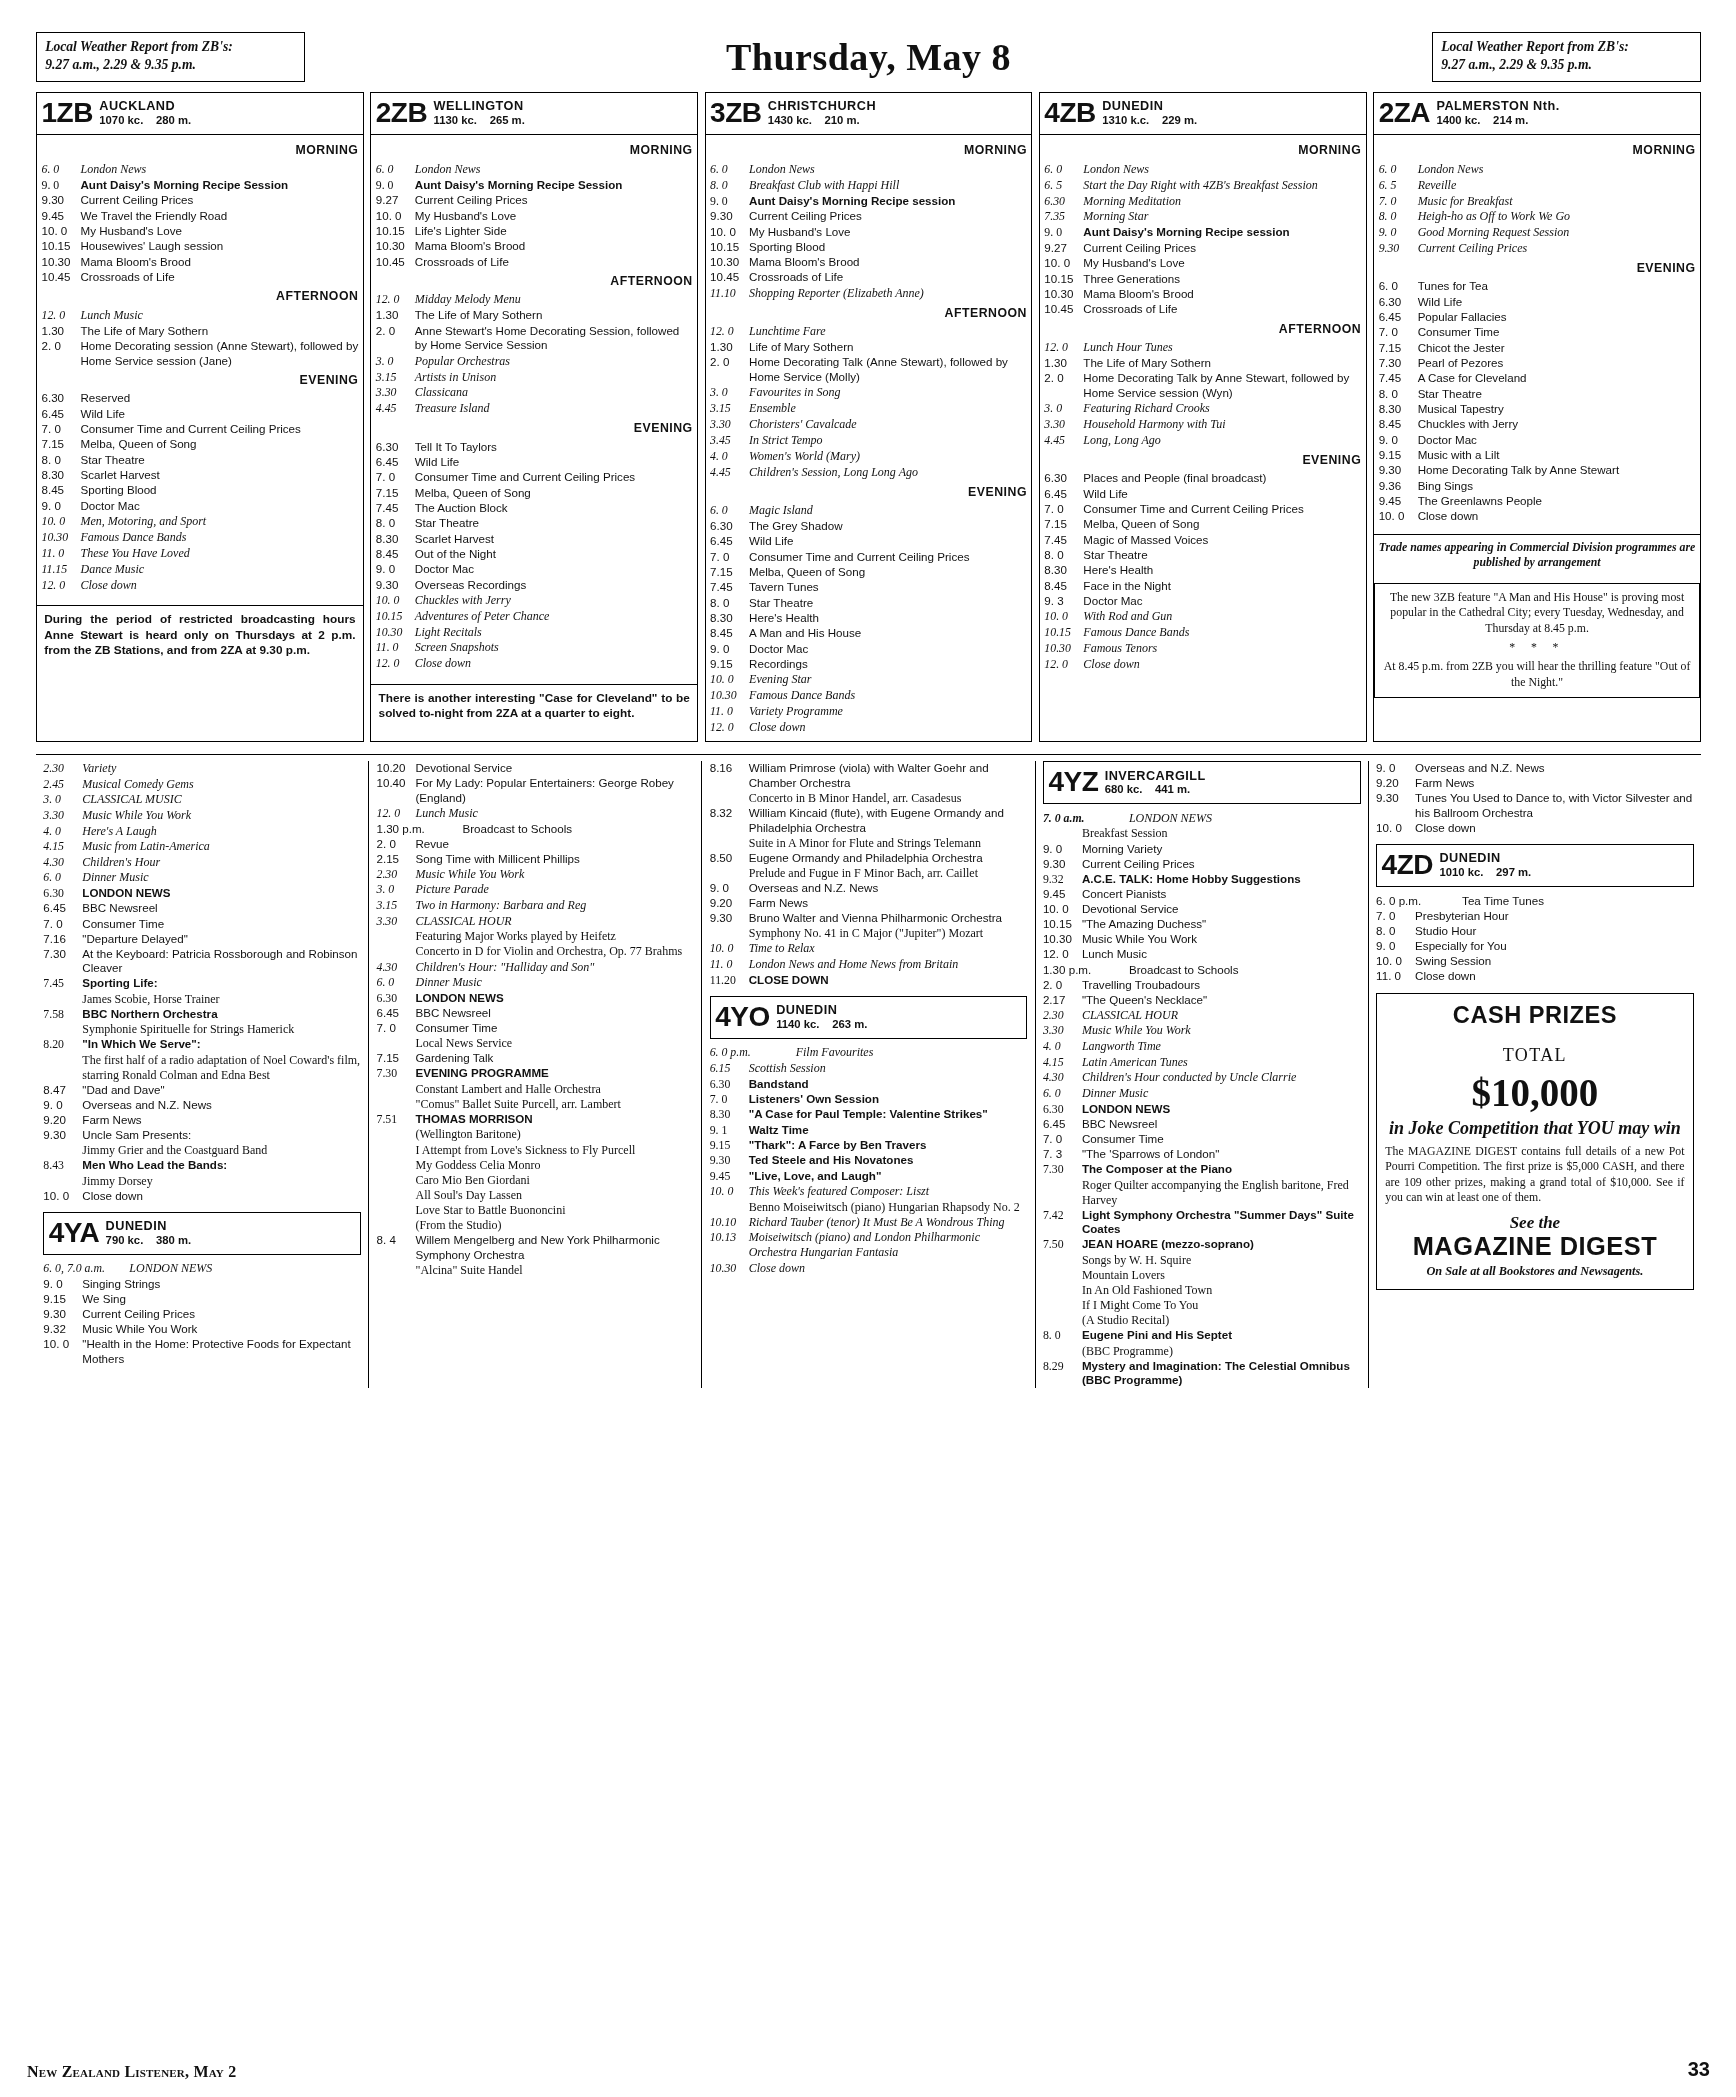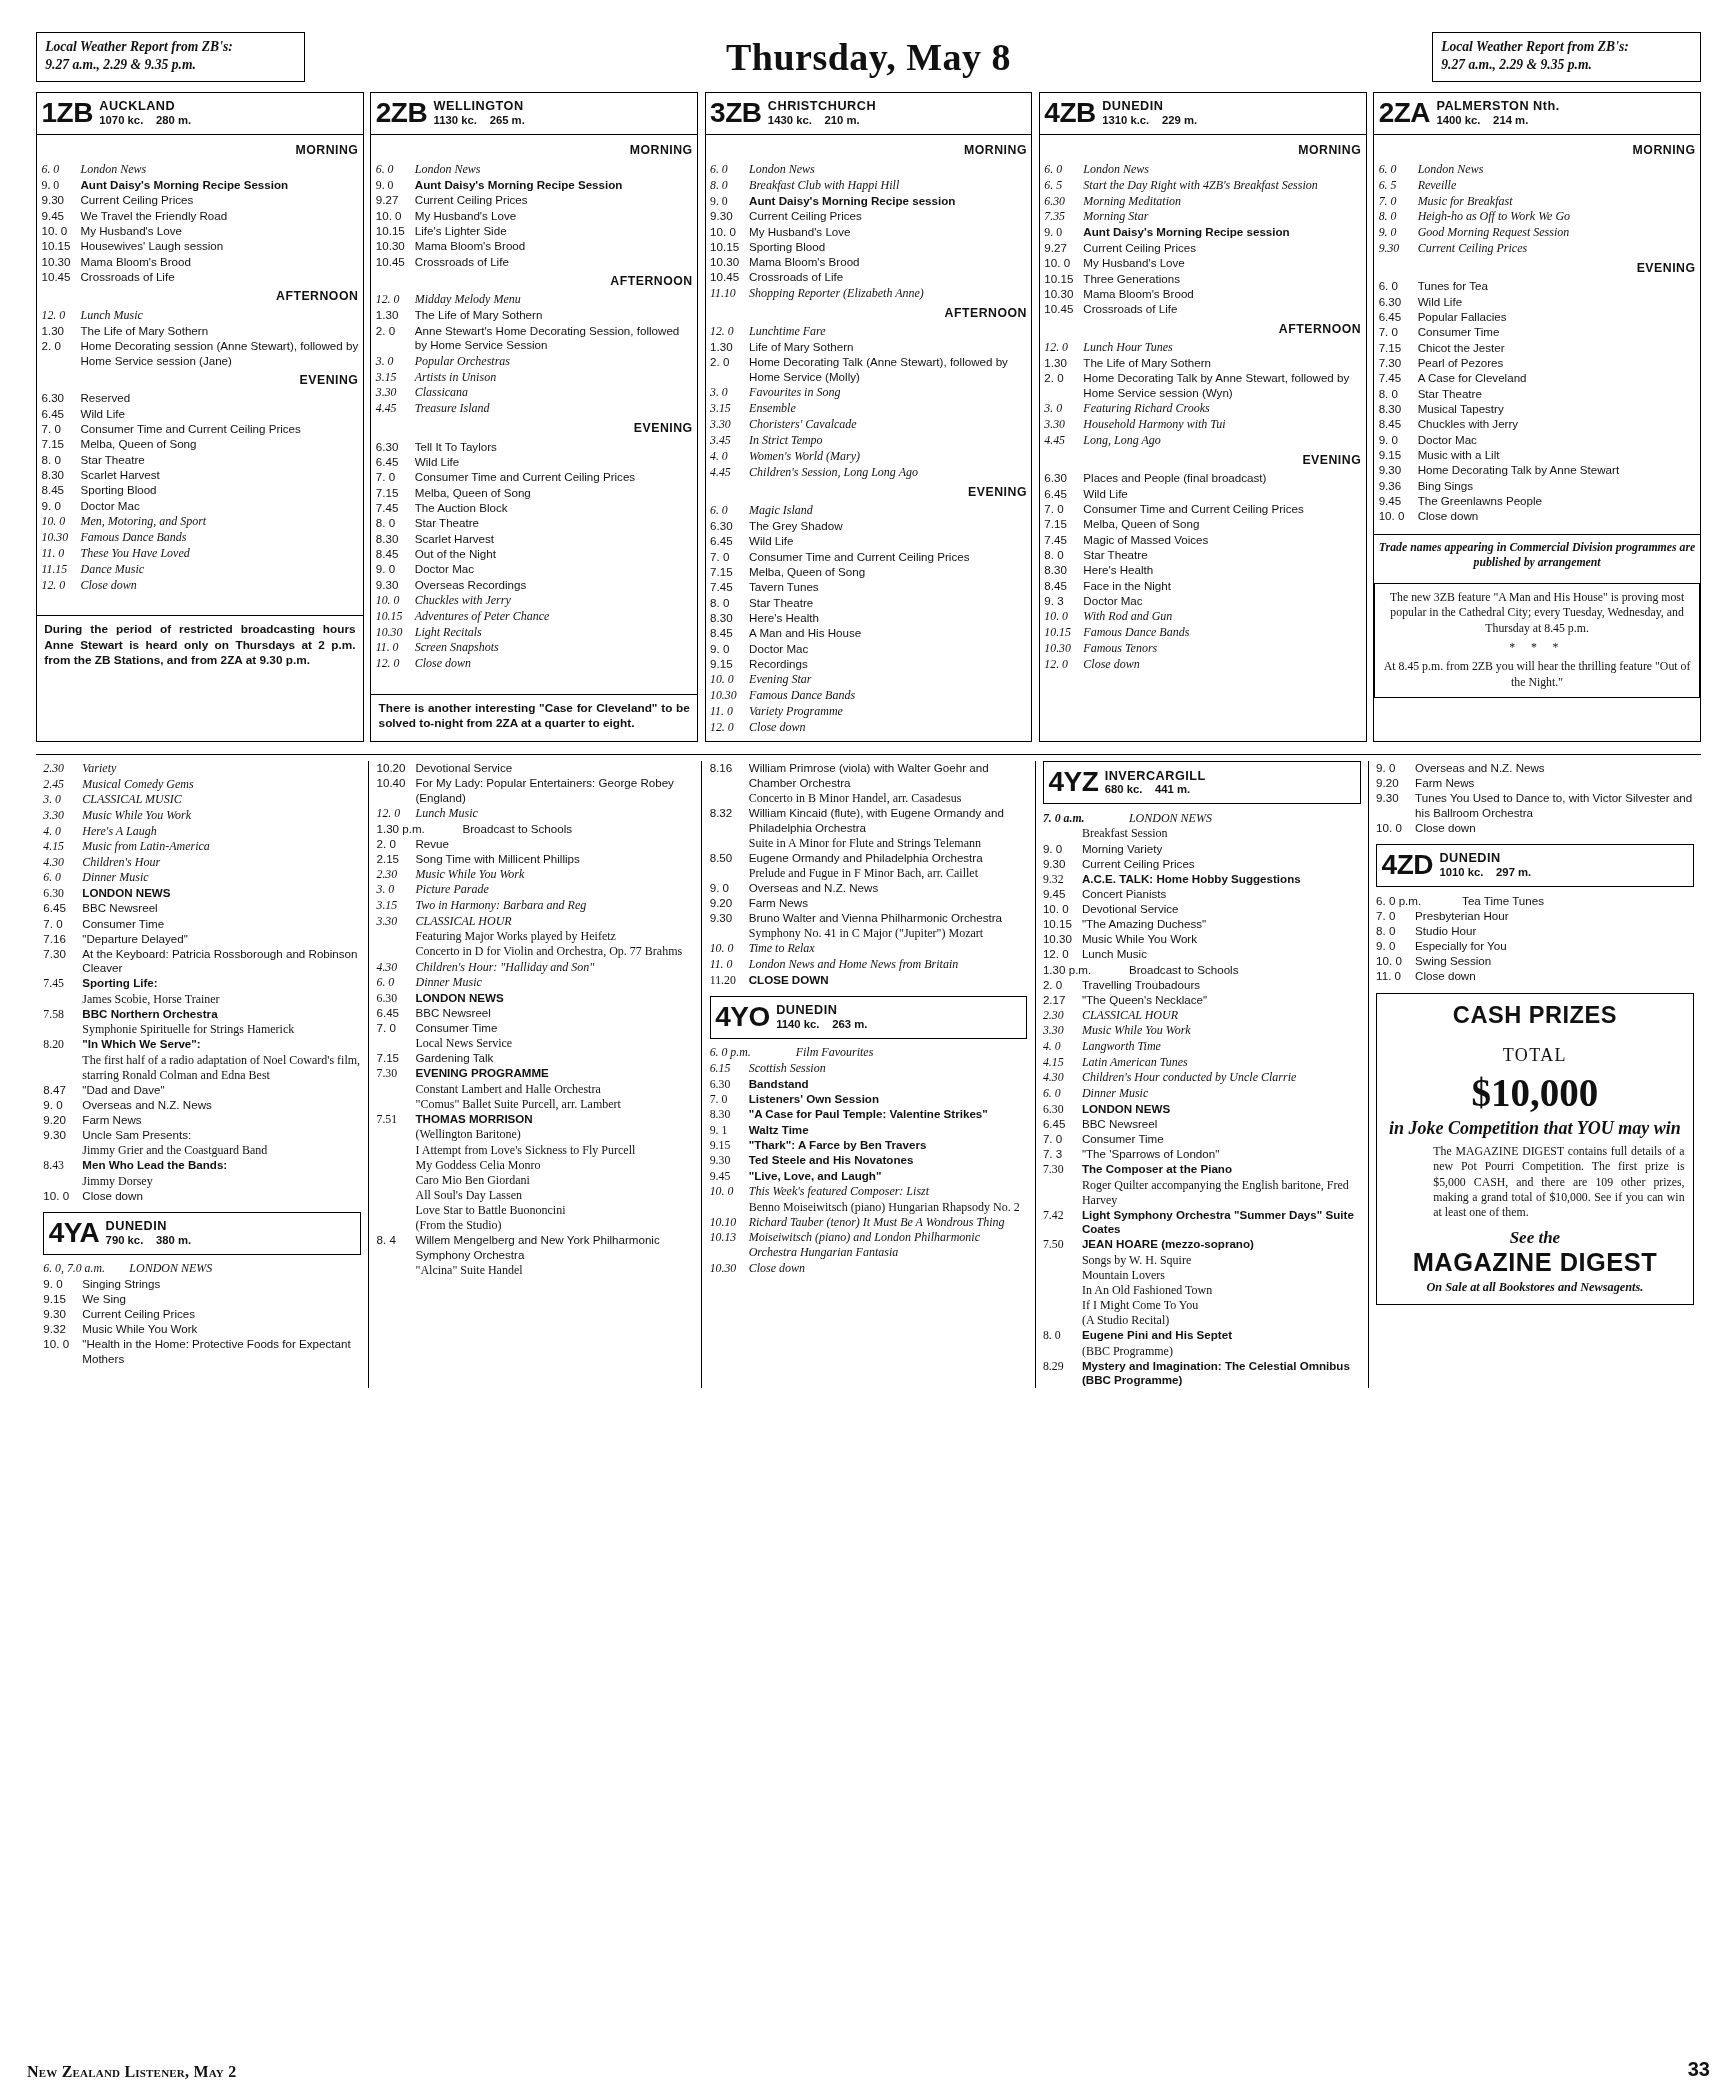--- a/index.html
+++ b/index.html
@@ -112,21 +112,21 @@
     text-align:left;
     font-size:11.8px;
   }
   .tx{flex:1;}
   .ital .tm, .ital .tx{font-style:italic;}
   .bold .tx{font-weight:bold;font-family:"Liberation Sans", sans-serif;font-size:11.6px;}
   .sans .tx{font-family:"Liberation Sans", sans-serif;font-size:11.6px;}
   .sans .tm{font-family:"Liberation Sans", sans-serif;font-size:11.6px;}
   .note{
     border-top:1.4px solid #000;
-    margin-top:16px;
+    margin-top:6px;
     padding:6.4px 7.3px;
     font-size:11.8px;
     font-weight:bold;
     font-family:"Liberation Sans", sans-serif;
     line-height:1.3;
     text-align:justify;
   }
   .note-italic{
     font-style:italic;
     font-weight:bold;
@@ -173,21 +173,21 @@
   .ad{
     border:1.4px solid #000;
     margin-top:9px;
     padding:7.3px 8.2px 9px 8.2px;
     text-align:center;
   }
   .ad .l1{font-family:"Liberation Sans", sans-serif;font-weight:bold;font-size:23.6px;letter-spacing:0.5px;}
   .ad .l2{font-size:18px;letter-spacing:1.4px;margin-top:13px;}
   .ad .l3{font-family:"Liberation Serif", serif;font-weight:bold;font-size:39px;margin:1.8px 0 0.9px 0;}
   .ad .l4{font-style:italic;font-weight:bold;font-size:18px;line-height:1.15;}
-  .ad .body{font-size:11.8px;text-align:justify;margin-top:5.4px;line-height:1.3;margin-left:48px;}
+  .ad .body{font-size:11.8px;text-align:justify;margin-top:5.4px;line-height:1.3;}
   .ad .see{font-style:italic;font-weight:bold;font-size:17px;margin-top:6.4px;}
   .ad .l5{font-family:"Liberation Sans", sans-serif;font-weight:bold;font-size:25.4px;line-height:1.05;letter-spacing:0.5px;}
   .ad .l6{font-style:italic;font-weight:bold;font-size:12.3px;margin-top:4.5px;line-height:1.25;}
   
   .footer{
     position:absolute;
     left:27px;
     right:27px;
     bottom:16.3px;
     display:flex;

